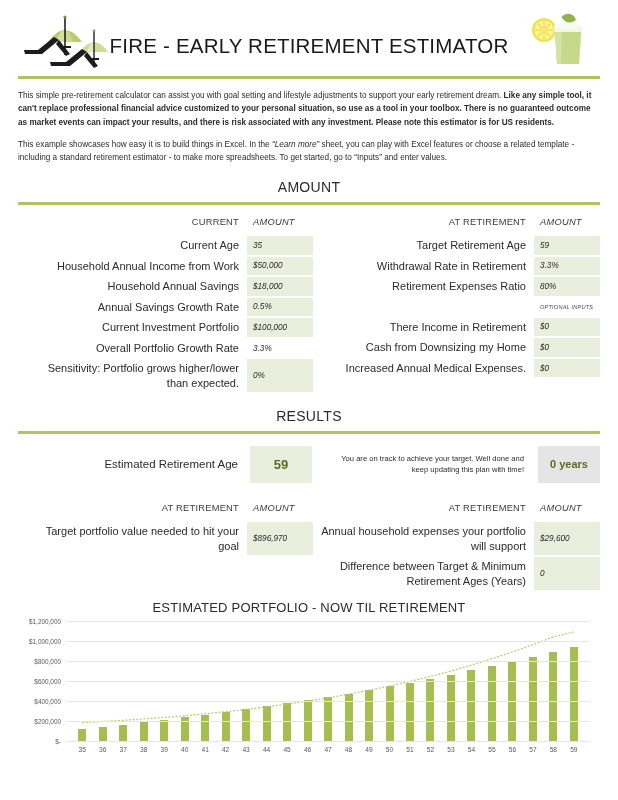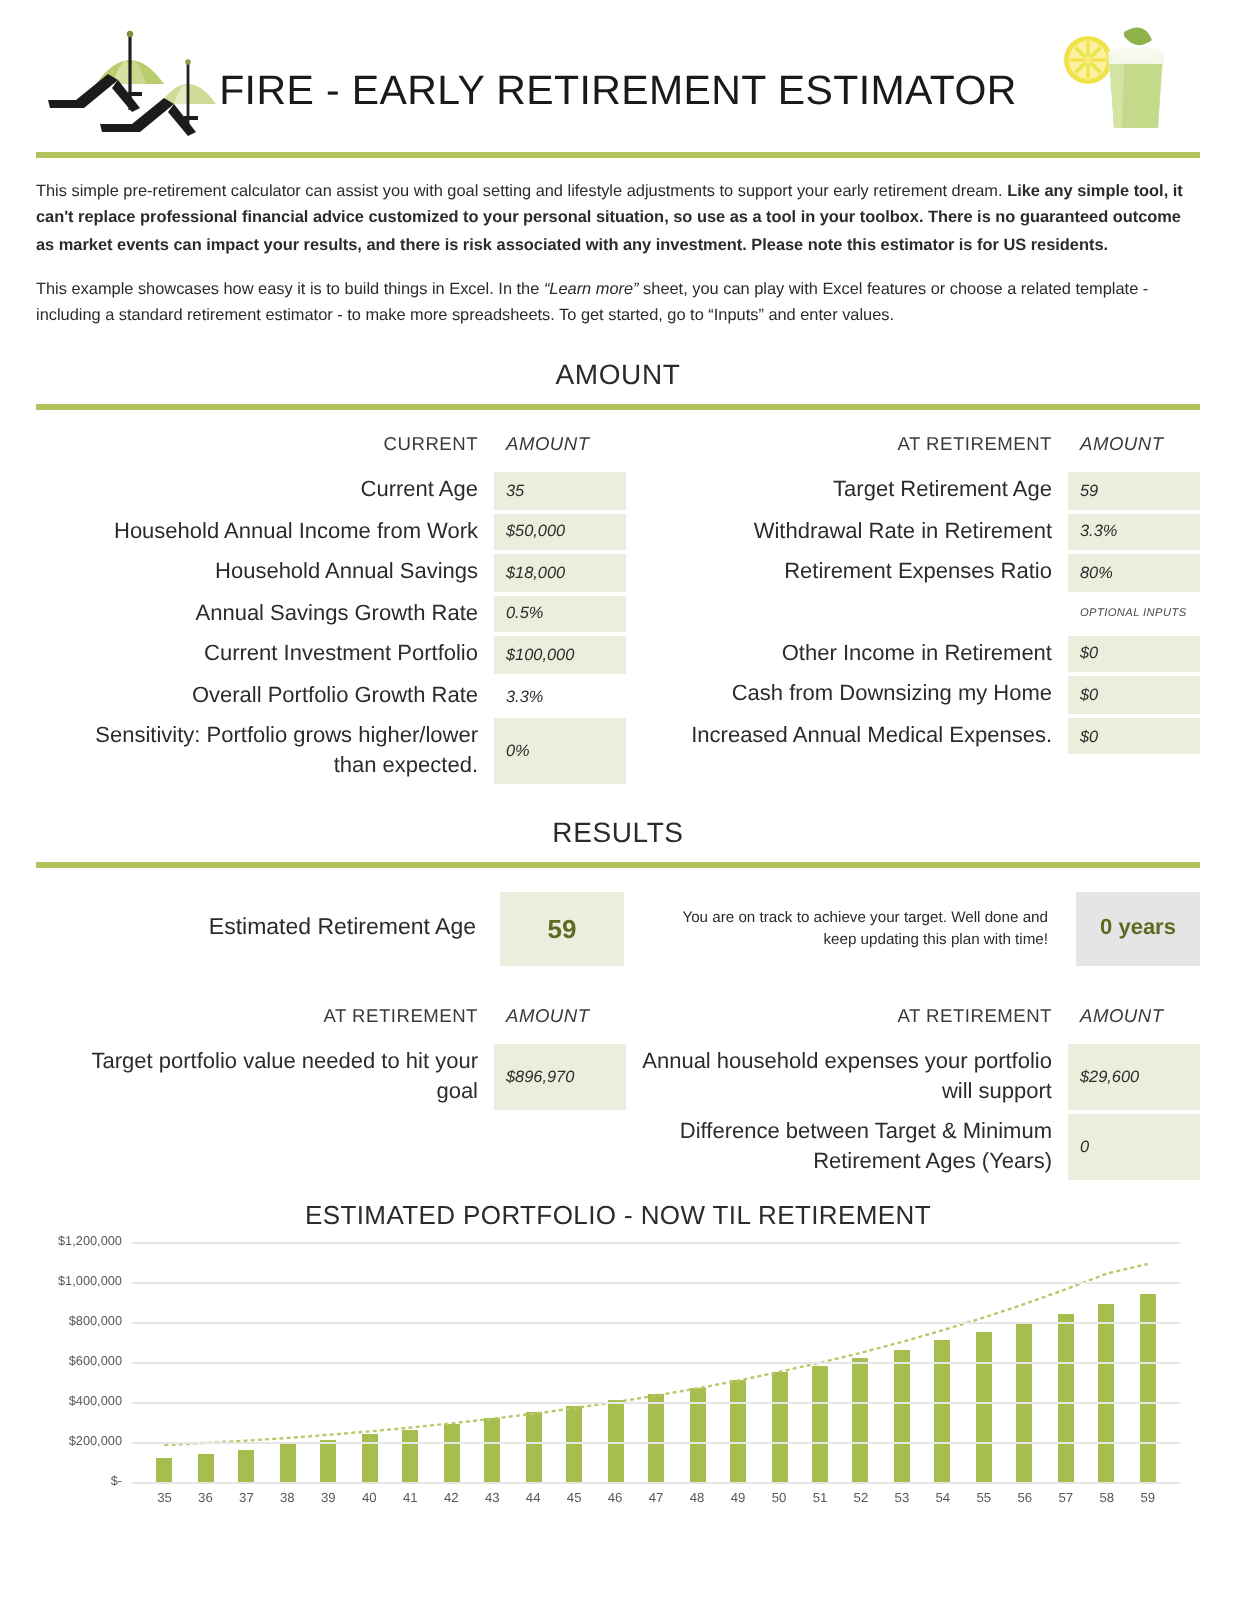--- a/index.html
+++ b/index.html
@@ -358,21 +358,21 @@
           </div>
           <div class="row">
             <div class="label">Retirement Expenses Ratio</div>
             <div class="value">80%</div>
           </div>
           <div class="row optional">
             <div class="label"></div>
             <div class="value">OPTIONAL INPUTS</div>
           </div>
           <div class="row">
-            <div class="label">Other Income in Retirement</div>
+            <div class="label">There Income in Retirement</div>
             <div class="value">$0</div>
           </div>
           <div class="row">
             <div class="label">Cash from Downsizing my Home</div>
             <div class="value">$0</div>
           </div>
           <div class="row">
             <div class="label">Increased Annual Medical Expenses.</div>
             <div class="value">$0</div>
           </div>

